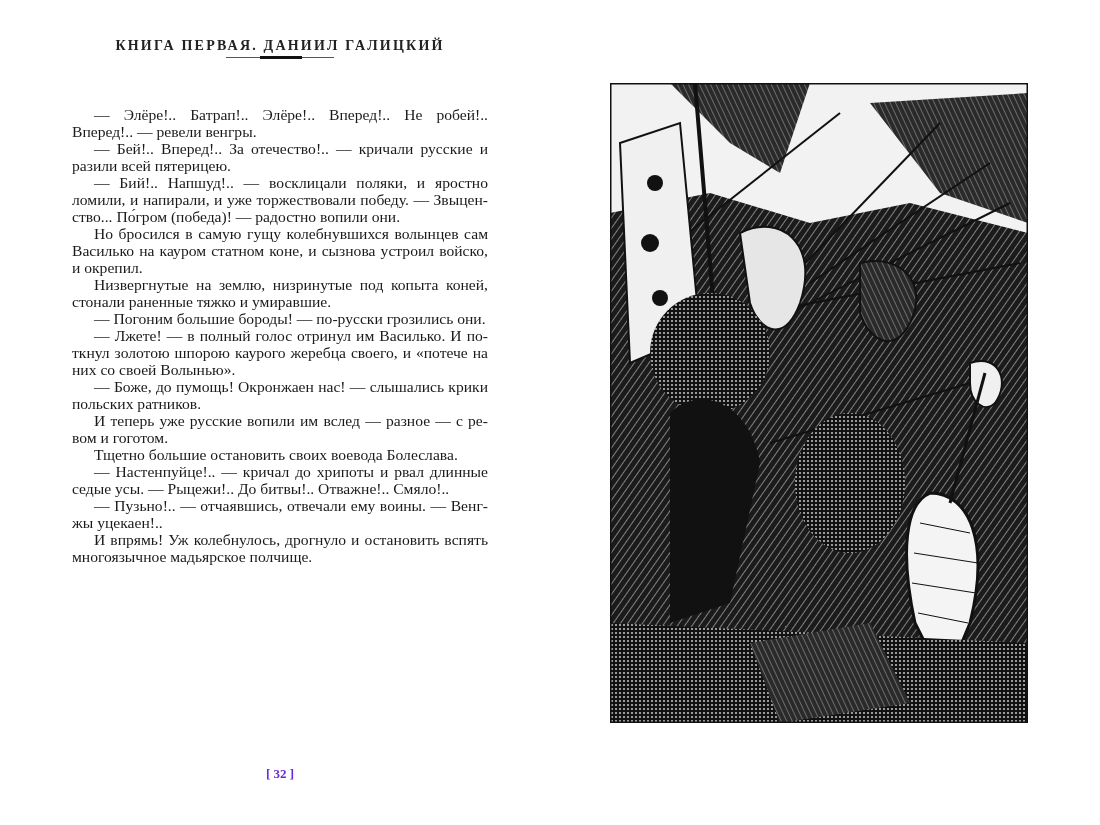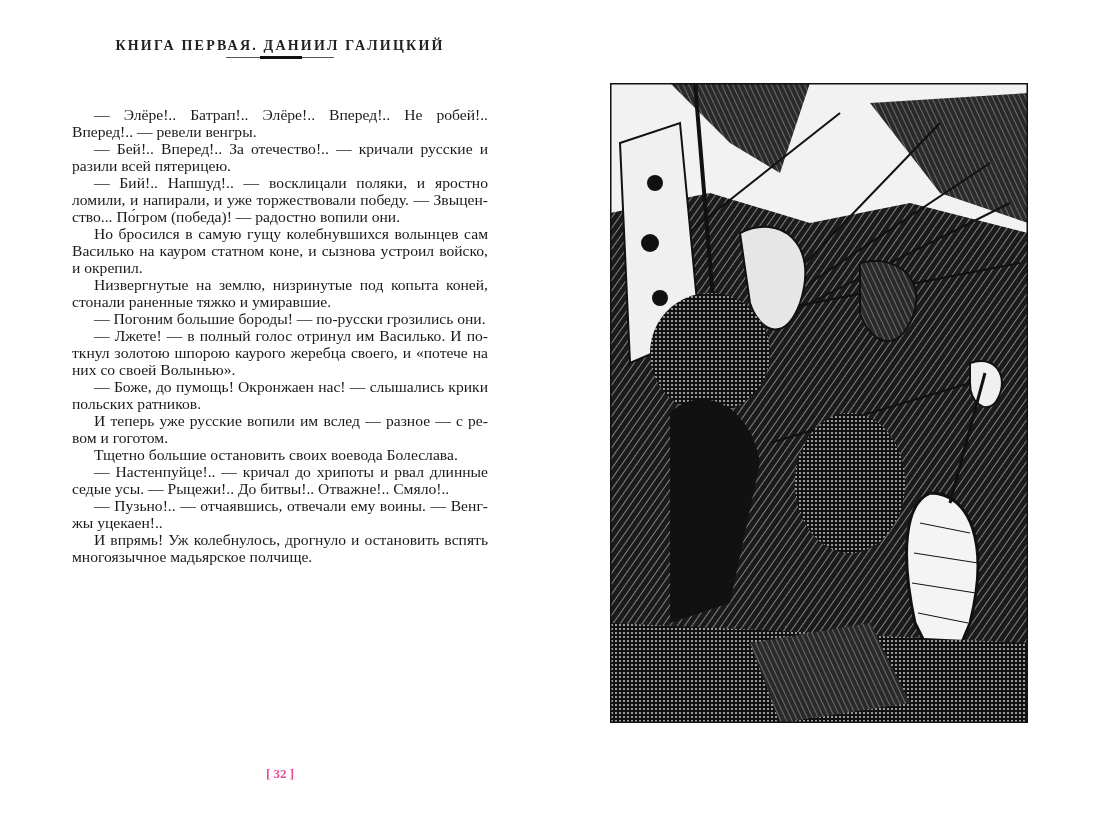--- a/index.html
+++ b/index.html
@@ -17,21 +17,21 @@
   .divider .thick {
     position: absolute; left: 34px; width: 42px; top: -1px; height: 3px; background: #111;
   }
   .text-column {
     position: absolute; left: 72px; top: 76px; width: 416px;
     font-size: 15.6px; line-height: 17px; text-align: justify; hyphens: manual; margin-top: 30px;
   }
   .text-column p { margin: 0; text-indent: 22px; text-align-last: left; }
   .folio {
     position: absolute; left: 72px; width: 416px; top: 766px; text-align: center;
-    font-size: 13px; font-weight: bold; color: #ec4899;
+    font-size: 13px; font-weight: bold; color: #6d28d9;
   }
   .illustration {
     position: absolute; left: 610px; top: 83px; width: 418px; height: 640px;
     background: #1b1b1b; overflow: hidden;
   }
   .illustration svg { display: block; width: 100%; height: 100%; }
 </style>
 </head>
 <body>
 

